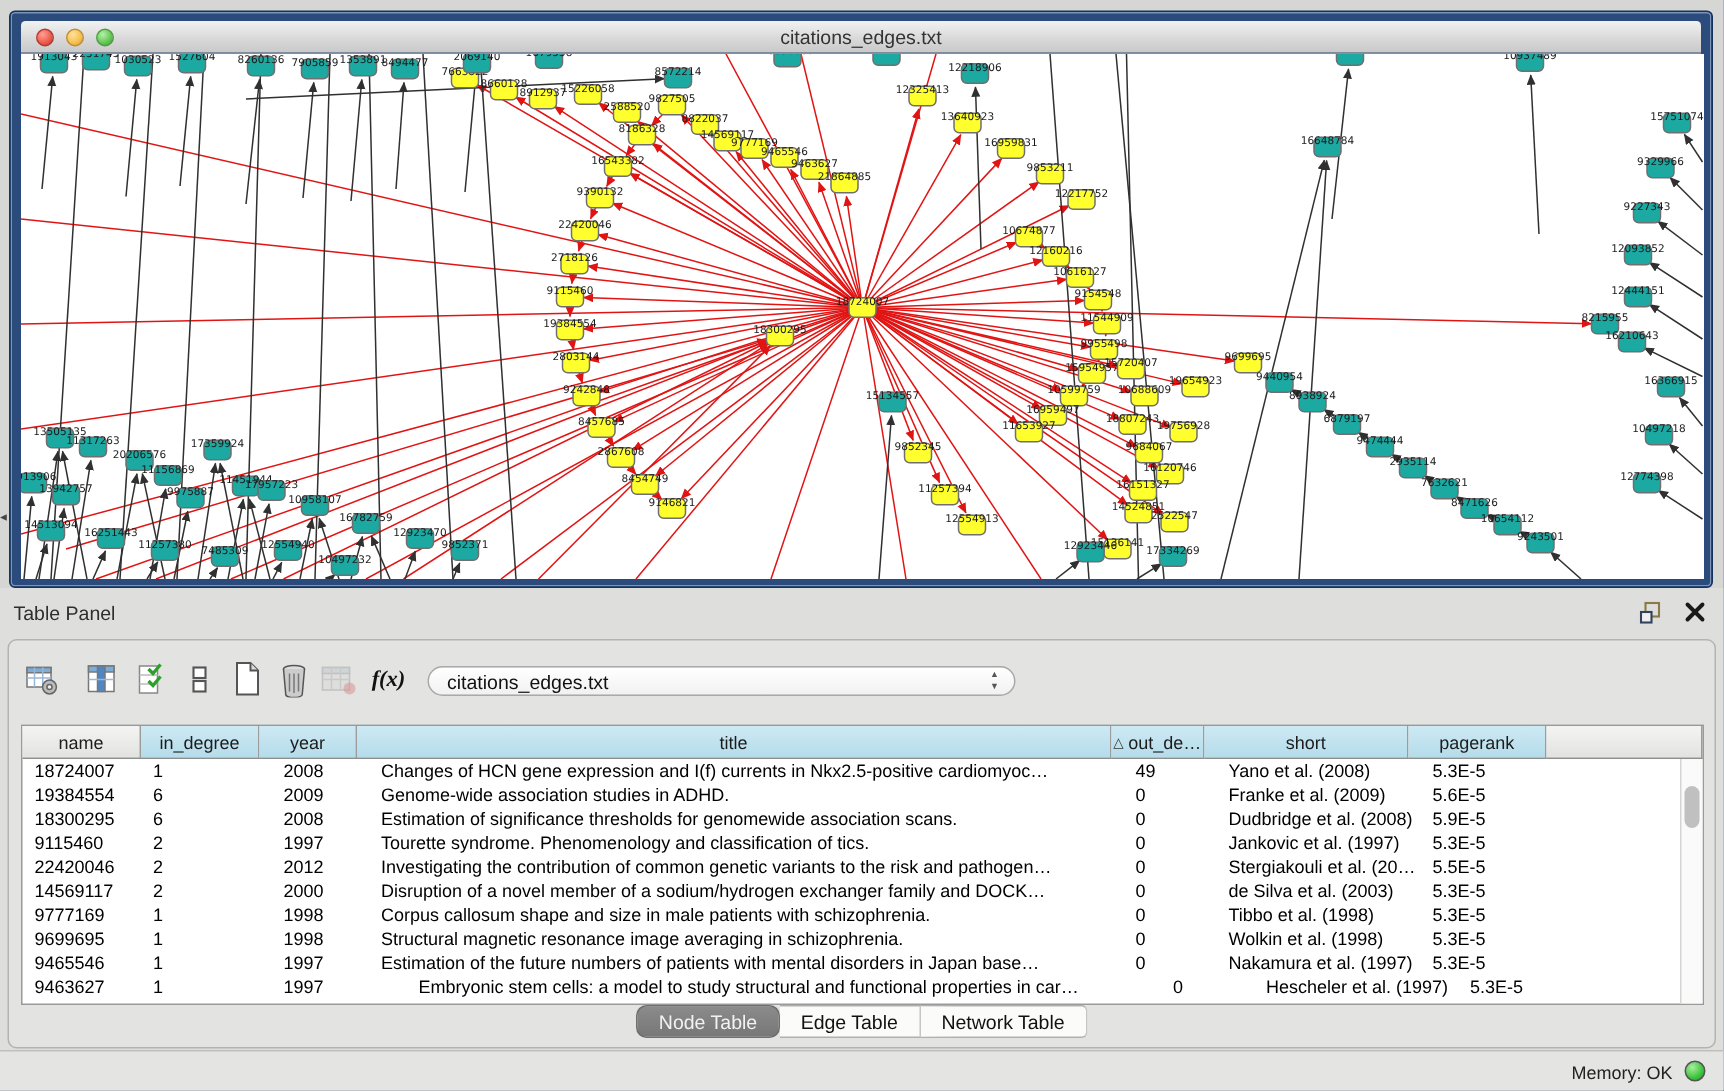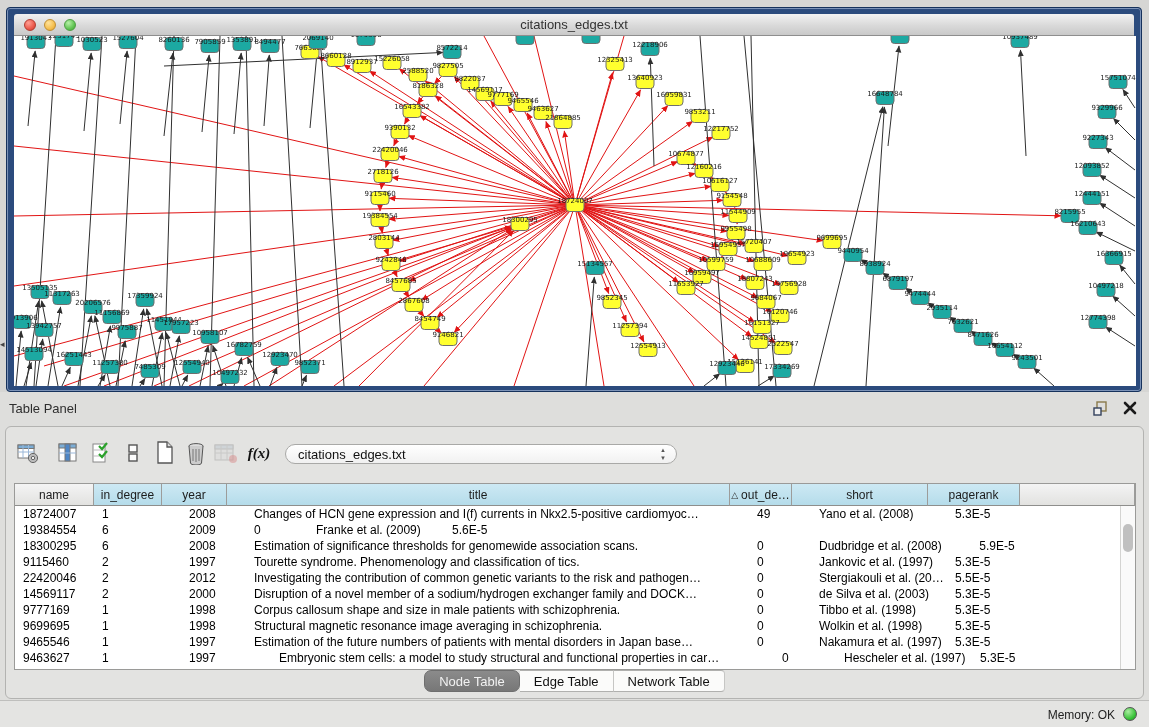--- a/index.html
+++ b/index.html
@@ -582,21 +582,21 @@
       </div>
       <div class="dropdown">
         <span class="val">citations_edges.txt</span>
         <span class="dd-arrows">▲<br>▼</span>
       </div>
     </div>
 
     <div class="table-wrap">
       <div class="thead" id="thead">
           <div class="th gray" style="width: 79px;">name</div>
-          <div class="th" style="width: 68px;">in_degree</div>
+          <div class="th" style="width: 79px;">in_degree</div>
           <div class="th" style="width: 65px;">year</div>
           <div class="th" style="width: 503px;">title</div>
           <div class="th" style="width: 62px;"><span class="sort">△</span>out_de…</div>
           <div class="th" style="width: 136px;">short</div>
           <div class="th" style="width: 92px;">pagerank</div>
           <div class="th gray" style="flex: 1 1 0%;"></div>
         </div>
       <div id="tbody">
           <div class="trow">
             <div class="td" style="width: 79px;">18724007</div>
@@ -604,32 +604,33 @@
             <div class="td" style="width: 65px;">2008</div>
             <div class="td" style="width: 503px;">Changes of HCN gene expression and I(f) currents in Nkx2.5-positive cardiomyoc…</div>
             <div class="td" style="width: 62px;">49</div>
             <div class="td" style="width: 136px;">Yano et al. (2008)</div>
             <div class="td" style="width: 92px;">5.3E-5</div>
           </div>
           <div class="trow">
             <div class="td" style="width: 79px;">19384554</div>
             <div class="td" style="width: 87px;">6</div>
             <div class="td" style="width: 65px;">2009</div>
+            <div class="td" style="width: 503px;">Genome-wide association studies in ADHD.</div>
             <div class="td" style="width: 62px;">0</div>
             <div class="td" style="width: 136px;">Franke et al. (2009)</div>
             <div class="td" style="width: 92px;">5.6E-5</div>
           </div>
           <div class="trow">
             <div class="td" style="width: 79px;">18300295</div>
             <div class="td" style="width: 87px;">6</div>
             <div class="td" style="width: 65px;">2008</div>
             <div class="td" style="width: 503px;">Estimation of significance thresholds for genomewide association scans.</div>
             <div class="td" style="width: 62px;">0</div>
             <div class="td" style="width: 136px;">Dudbridge et al. (2008)</div>
-            <div class="td" style="width: 92px; text-align: center;">5.9E-5</div>
+            <div class="td" style="width: 92px;">5.9E-5</div>
           </div>
           <div class="trow">
             <div class="td" style="width: 79px;">9115460</div>
             <div class="td" style="width: 87px;">2</div>
             <div class="td" style="width: 65px;">1997</div>
             <div class="td" style="width: 503px;">Tourette syndrome. Phenomenology and classification of tics.</div>
             <div class="td" style="width: 62px;">0</div>
             <div class="td" style="width: 136px;">Jankovic et al. (1997)</div>
             <div class="td" style="width: 92px;">5.3E-5</div>
           </div>

